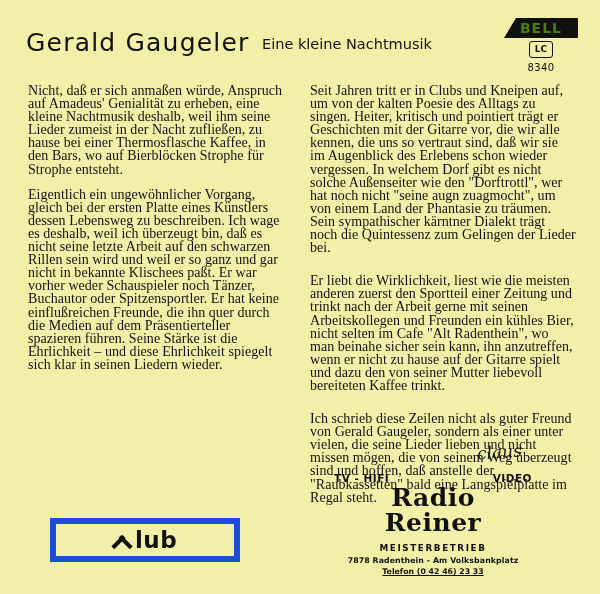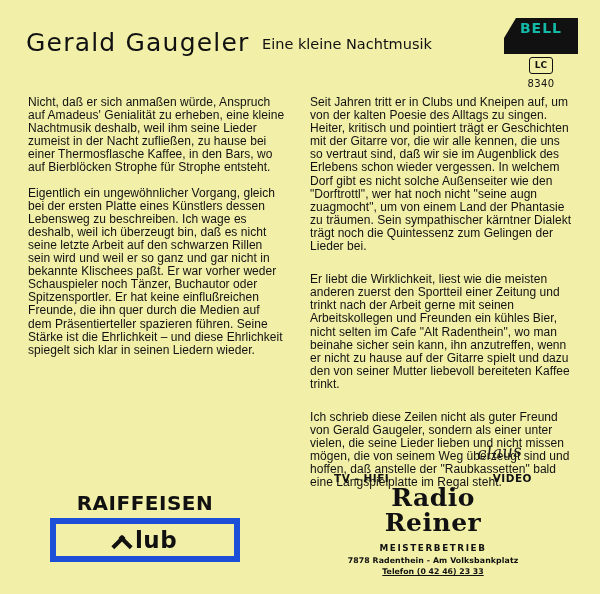--- a/index.html
+++ b/index.html
@@ -47,23 +47,23 @@
   }
 
   .logo-box {
     position: absolute;
     right: 0;
     top: -4px;
     width: 74px;
   }
   .bell-logo {
     width: 74px;
-    height: 36px;
+    height: 20px;
     background: #111;
-    color: #14b8a6;
+    color: #4d7c0f;
     font-family: "DejaVu Sans", sans-serif;
     font-weight: bold;
     font-size: 14px;
     letter-spacing: 1px;
     text-align: center;
     line-height: 20px;
     position: relative;
   }
   .bell-logo::after {
     content: "";
@@ -107,25 +107,25 @@
   }
   .col {
     position: absolute;
     top: 0;
     width: 258px;
   }
   .col-left { left: 0; }
   .col-right { left: 282px; width: 266px; }
 
   .para {
-    font-family: Liberation Sans, sans-serif;
-    font-size: 12px;
+    font-family: Liberation Serif, serif;
+    font-size: 14px;
     line-height: 13.1px;
     text-align: left;
-    margin: 12px 0 12px 0;
+    margin: 0 0 12px 0;
     letter-spacing: 0.05px;
   }
   .para.gap-big { margin-bottom: 20px; }
 
   
   .signature {
     position: absolute;
     right: 78px;
     top: 442px;
     font-family: "DejaVu Serif", serif;
@@ -263,21 +263,20 @@
       <p class="para gap-big">Er liebt die Wirklichkeit, liest wie die meisten anderen zuerst den Sportteil einer Zeitung und trinkt nach der Arbeit gerne mit seinen Arbeitskollegen und Freunden ein kühles Bier, nicht selten im Cafe "Alt Radenthein", wo man beinahe sicher sein kann, ihn anzutreffen, wenn er nicht zu hause auf der Gitarre spielt und dazu den von seiner Mutter liebevoll bereiteten Kaffee trinkt.</p>
       <p class="para">Ich schrieb diese Zeilen nicht als guter Freund von Gerald Gaugeler, sondern als einer unter vielen, die seine Lieder lieben und nicht missen mögen, die von seinem Weg überzeugt sind und hoffen, daß anstelle der "Raubkassetten" bald eine Langspielplatte im Regal steht.</p>
     </div>
   </div>
 
   <div class="signature">claus</div>
 
   <div class="footer">
 
     <div class="raiffeisen">
-      <div class="raiff-word">RAIFFEISEN</div>
       <div class="raiff-club">
         <span class="gable"></span>
         <span>lub</span>
       </div>
     </div>
 
     <div class="reiner">
       <div class="reiner-top">
         <span>TV - HIFI</span>
         <span>VIDEO</span>

